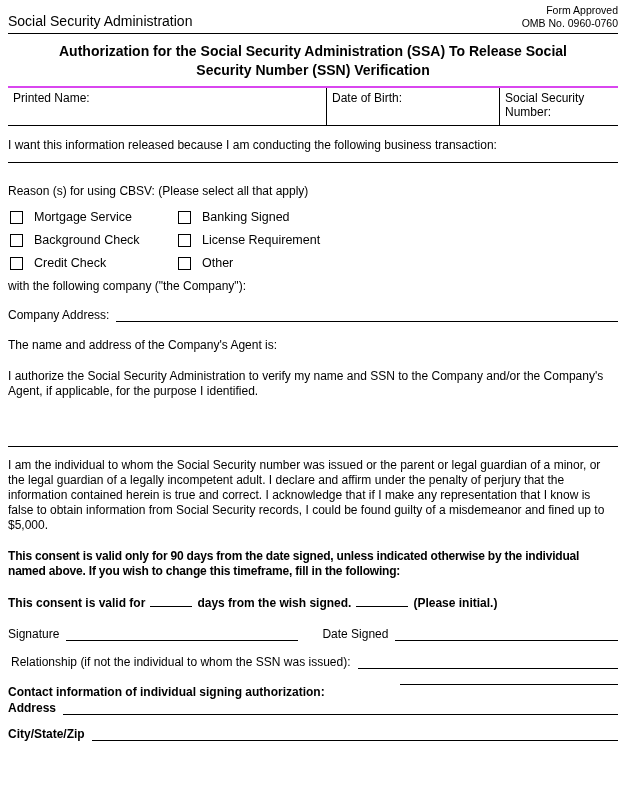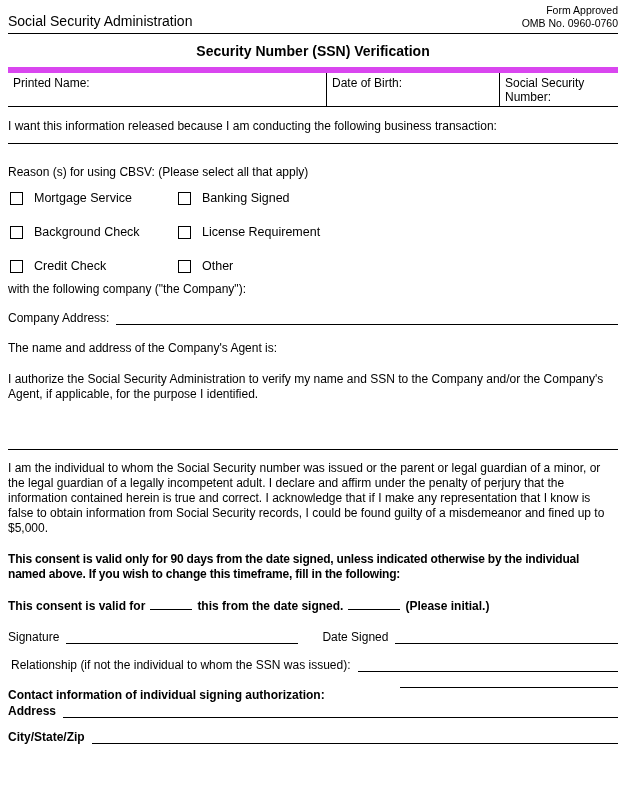--- a/index.html
+++ b/index.html
@@ -30,40 +30,40 @@
     text-align: center;
     font-weight: bold;
     font-size: 14px;
     line-height: 19px;
     padding: 8px 10px 6px 10px;
   }
   .title div { white-space: nowrap; }
   
   .idrow {
     display: flex;
-    border-top: 6px solid #d946ef;
+    border-top: 2px solid #d946ef;
     border-bottom: 1px solid #000;
     height: 40px;
     box-sizing: border-box;
   }
   .idcell { box-sizing: border-box; padding: 3px 5px; }
   .idcell + .idcell { border-left: 1px solid #000; margin-left: 40px; }
   .idcell.c1 { flex: 0 0 278px; }
   .idcell.c2 { flex: 0 0 133px; }
   .idcell.c3 { flex: 1; }
   
   .para { line-height: 15px; }
   .mt-intro { margin-top: 12px; }
   .writeline { border-bottom: 1px solid #000; height: 9px; }
   .reasons-label { margin-top: 21px; }
   
   .cbgrid {
     display: grid;
     grid-template-columns: 168px 1fr;
-    row-gap: 20px;
+    row-gap: 9px;
     margin: 11px 0 0 2px;
     width: 380px;
   }
   .cb { display: flex; align-items: center; }
   .box {
     width: 11px; height: 11px;
     border: 1px solid #000;
     display: inline-block;
     margin-right: 11px;
     flex: 0 0 auto;
@@ -114,20 +114,21 @@
 
   <div class="topbar">
     <div class="agency">Social Security Administration</div>
     <div class="approved">
       <div>Form Approved</div>
       <div>OMB No. 0960-0760</div>
     </div>
   </div>
 
   <div class="title">
+    <div>Authorization for the Social Security Administration (SSA) To Release Social</div>
     <div>Security Number (SSN) Verification</div>
   </div>
 
   <div class="idrow">
     <div class="idcell c1">
       <span>Printed Name:</span>
     </div>
     <div class="idcell c2">
       <span>Date of Birth:</span>
     </div>
@@ -178,21 +179,21 @@
   <div class="para" style="margin-top:16px;">The name and address of the Company's Agent is:</div>
 
   <div class="para" style="margin-top:16px;">I authorize the Social Security Administration to verify my name and SSN to the Company and/or the Company's Agent, if applicable, for the purpose I identified.</div>
   <div class="agent-blank"></div>
 
   <div class="para" style="margin-top:11px;">I am the individual to whom the Social Security number was issued or the parent or legal guardian of a minor, or the legal guardian of a legally incompetent adult. I declare and affirm under the penalty of perjury that the information contained herein is true and correct. I acknowledge that if I make any representation that I know is false to obtain information from Social Security records, I could be found guilty of a misdemeanor and fined up to $5,000.</div>
 
   <div class="para bold consent-para" style="margin-top:16px;">This consent is valid only for 90 days from the date signed, unless indicated otherwise by the individual named above.  If you wish to change this timeframe, fill in the following:</div>
 
   <div class="bold" style="margin-top:16px;">
-    <span>This consent is valid for</span><span class="blank w1"></span><span>this from the date signed.</span><span class="blank w2"></span><span>(Please initial.)</span>
+    <span>This consent is valid for</span><span class="blank w1"></span><span>days from the wish signed.</span><span class="blank w2"></span><span>(Please initial.)</span>
   </div>
 
   <div class="inline-field" style="margin-top:16px;">
     <span>Signature</span>
     <span class="sig-line-fixed"></span>
     <span class="gap-label">Date Signed</span>
     <span class="fill-line"></span>
   </div>
 
   <div class="inline-field" style="margin-top:13px; padding-left:3px;">

